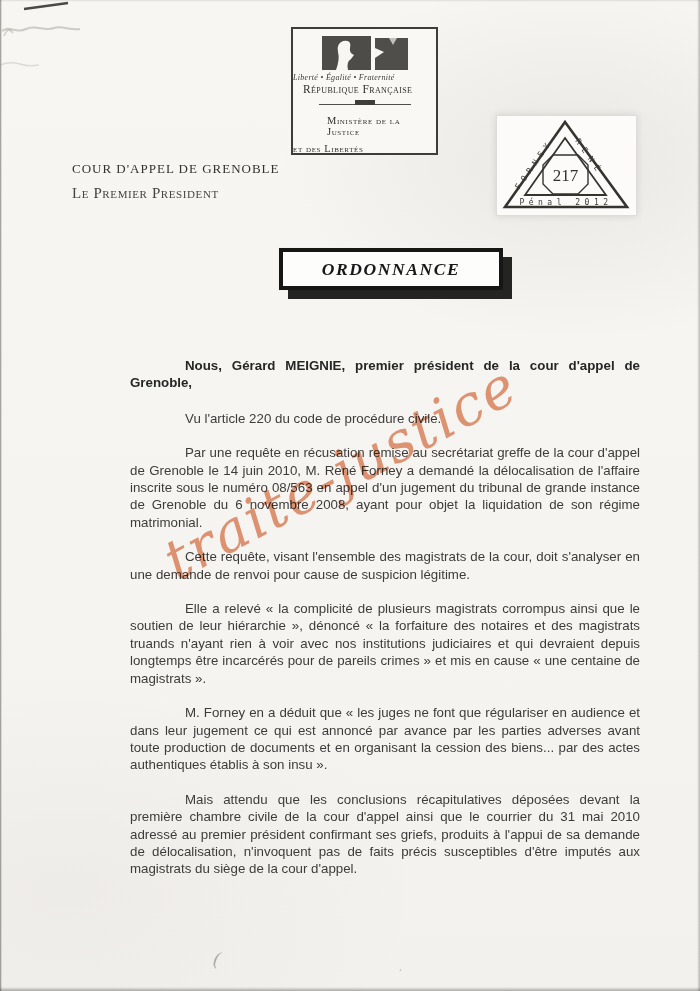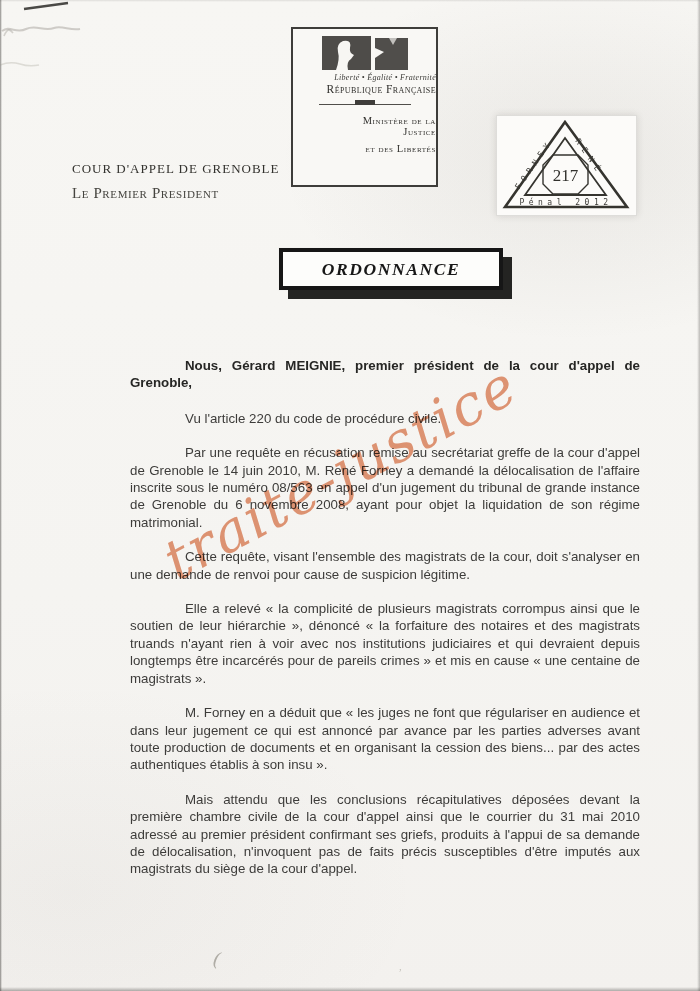--- a/index.html
+++ b/index.html
@@ -20,22 +20,22 @@
     background:linear-gradient(to right, rgba(50,48,45,0.55), rgba(50,48,45,0));}
   .edge-right{position:absolute;right:0;top:0;width:3px;height:100%;
     background:linear-gradient(to left, rgba(50,48,45,0.30), rgba(50,48,45,0));}
   .edge-bottom{position:absolute;left:0;bottom:0;width:100%;height:4px;
     background:linear-gradient(to top, rgba(40,38,35,0.35), rgba(40,38,35,0));}
   .edge-top{position:absolute;left:0;top:0;width:100%;height:2px;
     background:linear-gradient(to bottom, rgba(40,38,35,0.12), rgba(40,38,35,0));}
 
   
   .ministry-box{
-    position:absolute;left:291px;top:27px;width:147px;height:160px;
-    border:2px solid #3e3d3a;background:#f9f8f5;text-align:right;
+    position:absolute;left:291px;top:27px;width:147px;height:128px;
+    border:2px solid #3e3d3a;background:#f9f8f5;text-align:left;
     box-sizing:border-box;
   }
   .marianne{width:88px;height:34px;margin:7px auto 0;display:block;}
   .motto{font-style:italic;font-size:8px;letter-spacing:.3px;color:#3b3a37;margin-top:3px;}
   .republic{font-variant:small-caps;font-size:11.5px;letter-spacing:.4px;color:#2f2e2b;margin-top:1px;padding-left:10px;}
   .divider{position:relative;width:104px;height:7px;margin:5px auto 0;}
   .divider-line{position:absolute;top:4px;left:6px;right:6px;border-top:1.5px solid #504e4a;}
   .divider-block{position:absolute;top:0;left:50%;transform:translateX(-50%);width:20px;height:5px;background:#3f3d3a;}
   .ministry-line{font-variant:small-caps;font-size:10.5px;letter-spacing:.6px;color:#33322f;}
   .ministry-line.l1{margin-top:8px;padding-left:34px;}

